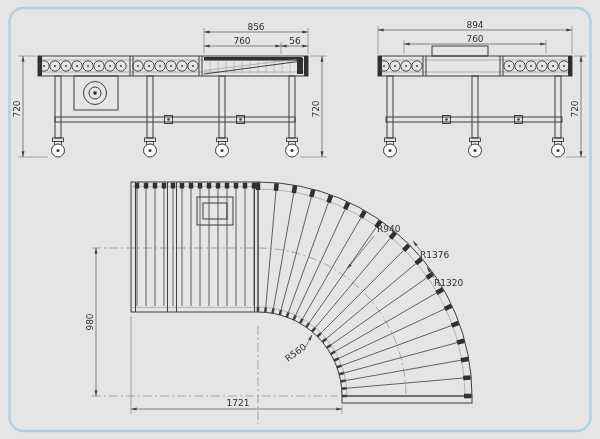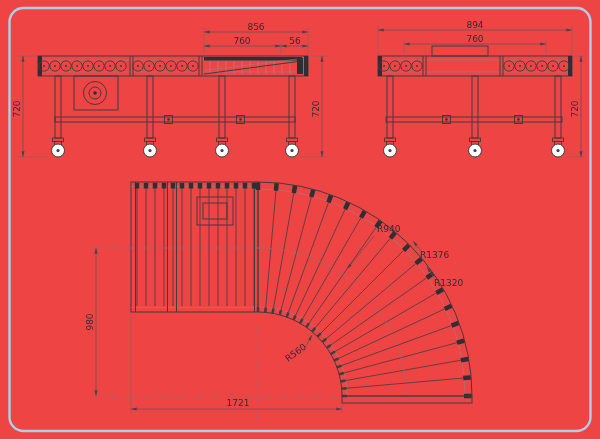--- a/index.html
+++ b/index.html
@@ -1,16 +1,16 @@
 <!DOCTYPE html>
 <html><head>
 <meta charset="utf-8">
 <style>
   html,body{margin:0;padding:0;background:#ffffff;}
-  .stage{width:600px;height:439px;position:relative;background:#ef4444;overflow:hidden;}
+  .stage{width:600px;height:439px;position:relative;background:#e5e5e5;overflow:hidden;}
   svg{display:block;}
   .dim{font-family:"DejaVu Sans","Liberation Sans",sans-serif;font-size:9px;fill:#2e2e33;}
   .main{stroke:#3d3d42;stroke-width:1;fill:none;}
   .thin{stroke:#8a8a90;stroke-width:.55;fill:none;}
   .dimline{stroke:#55555c;stroke-width:.7;fill:none;}
   .ext{stroke:#6a6a70;stroke-width:.55;fill:none;}
   .cl{stroke:#7a7a80;stroke-width:.6;stroke-dasharray:9 3 2 3;fill:none;}
   .dark{fill:#2f2f33;stroke:none;}
 </style>
 </head>

